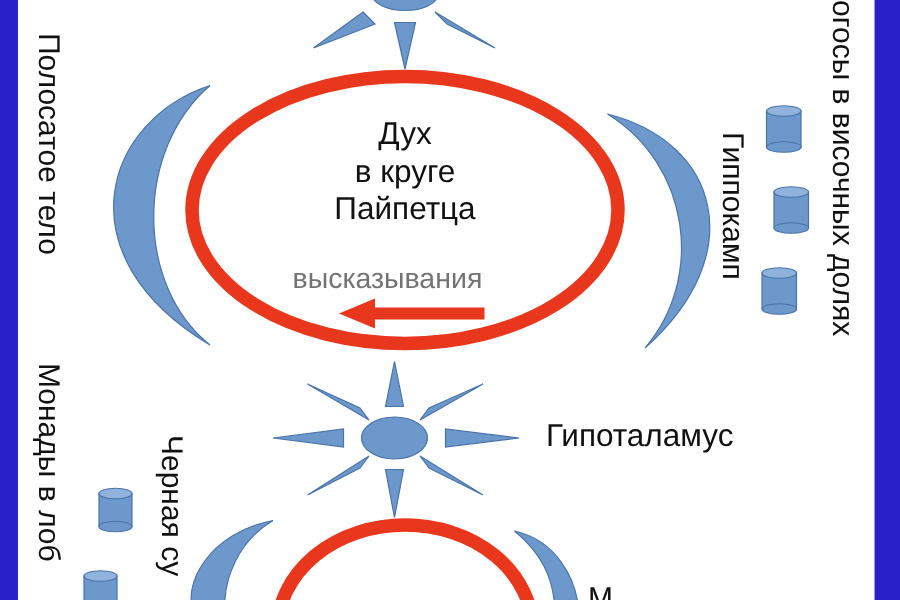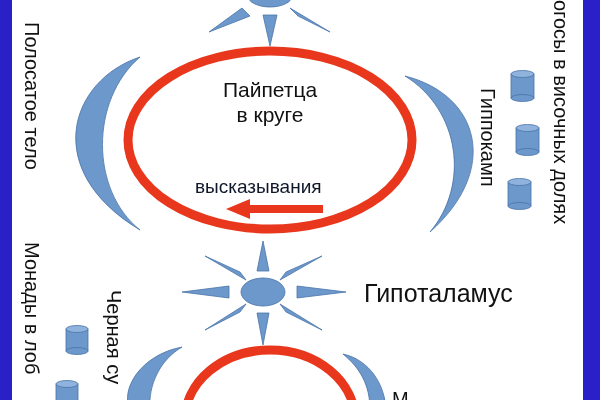--- a/index.html
+++ b/index.html
@@ -9,21 +9,21 @@
       font-family: "Liberation Sans", sans-serif;
     }
     .side-bar { position: absolute; top: 0; height: 400px; }
     .side-bar.left { left: 0; width: 12px; }
     .side-bar.right { left: 583px; width: 17px; }
     svg.diagram { position: absolute; left: 0; top: 0; }
     .label { position: absolute; color: #111; white-space: nowrap; }
     .vert { writing-mode: vertical-rl; font-size: 20px; line-height: 20px; }
     .center-text { position: absolute; text-align: center; color: #111; font-size: 21px; line-height: 25px; }
     .red-text { position: absolute; font-size: 19px; }
-    .hypo { position: absolute; font-size: 25px; }
+    .hypo { position: absolute; font-size: 21px; }
   </style>
 </head>
 <body>
 
 <div class="side-bar left" style="background:#2a20c8;"></div>
 <div class="side-bar right" style="background:#2a20c8;"></div>
 
 <svg class="diagram" width="600" height="400" viewBox="0 0 600 400">
 
   <g fill="#6d98cc" stroke="#4a74a8" stroke-width="0.8">
@@ -80,24 +80,25 @@
     <rect x="66" y="329" width="22" height="22"></rect>
     <ellipse cx="77" cy="351" rx="11" ry="3.5"></ellipse>
     <ellipse cx="77" cy="329" rx="11" ry="3.5" fill="#8fb3dc"></ellipse>
 
     <rect x="56" y="384" width="22" height="22"></rect>
     <ellipse cx="67" cy="384" rx="11" ry="3.5" fill="#8fb3dc"></ellipse>
   </g>
 </svg>
 
 <div class="center-text" style="left:200px; top:77px; width:140px;">
+  <div>Дух</div>
+  <div>в круге</div>
   <div>Пайпетца</div>
-  <div>в круге</div>
 </div>
-<div class="red-text" style="left:195px; top:176px; color:#0f172a;">высказывания</div>
+<div class="red-text" style="left:195px; top:176px; color:#737373;">высказывания</div>
 
 <div class="center-text" style="left:220px; top:370px; width:90px;margin-top:40px;">Душа</div>
 
 <div class="label vert" style="left:22px; top:22px;">Полосатое тело</div>
 <div class="label vert" style="left:22px; top:242px;">Монады в лоб</div>
 <div class="label vert" style="left:104px; top:290px;">Черная су</div>
 <div class="label vert" style="left:478px; top:88px;">Гиппокамп</div>
 <div class="label vert" style="left:551px; top:0px;">огосы в височных долях</div>
 
 <div class="label hypo" style="left:364px; top:279px;">Гипоталамус</div>

